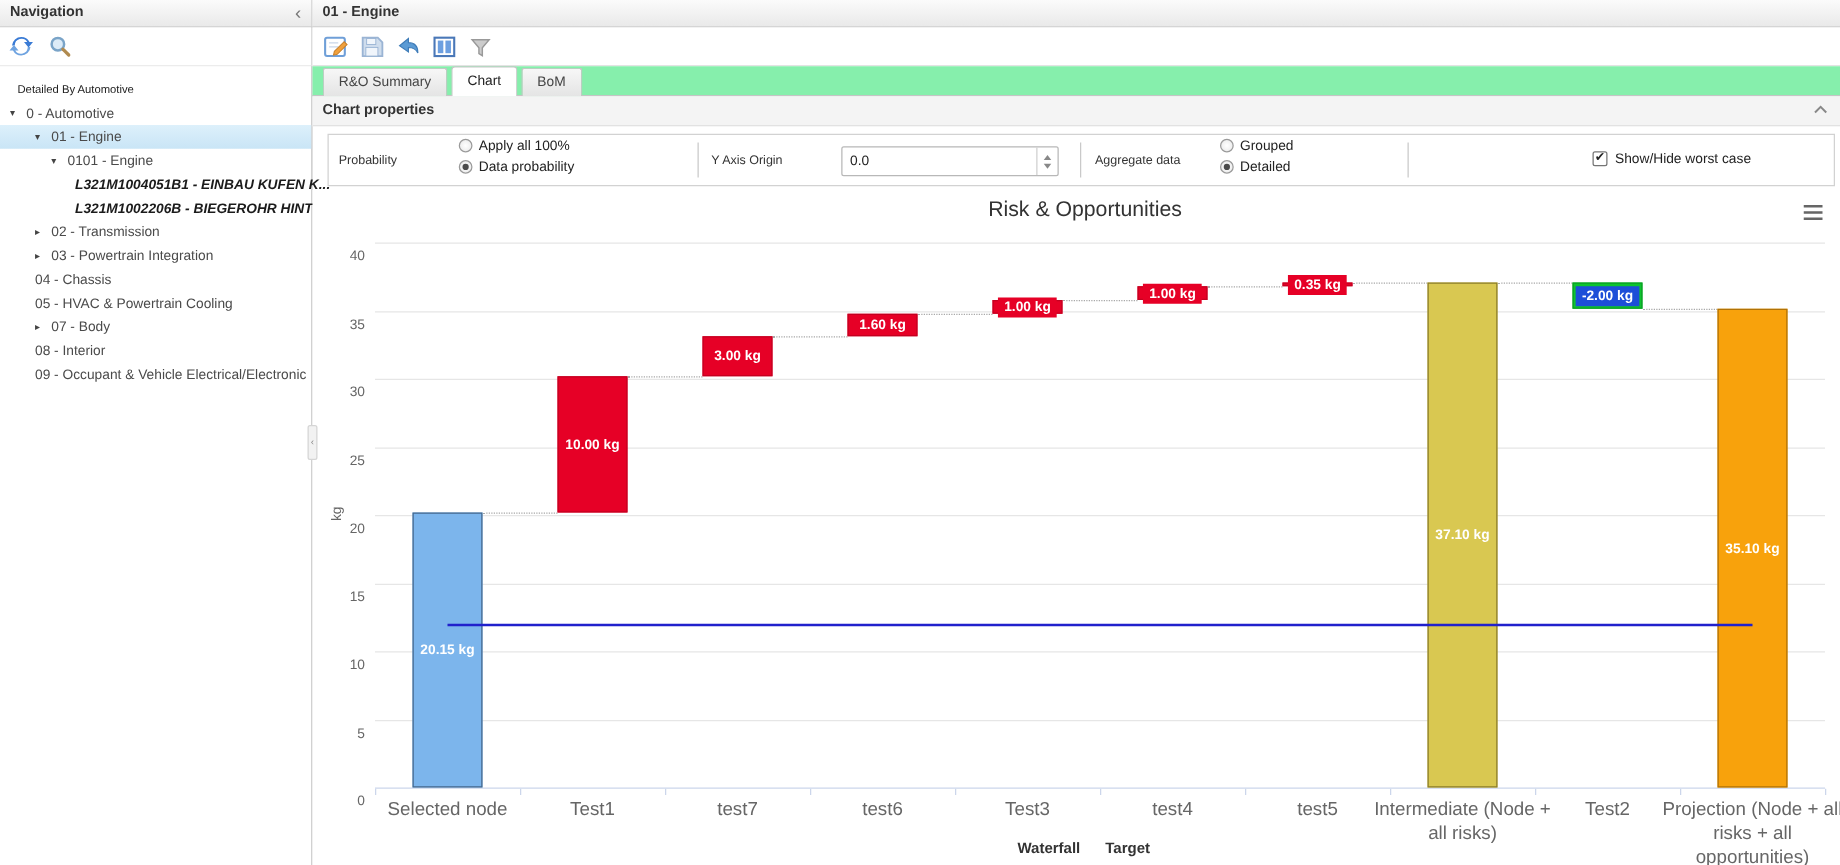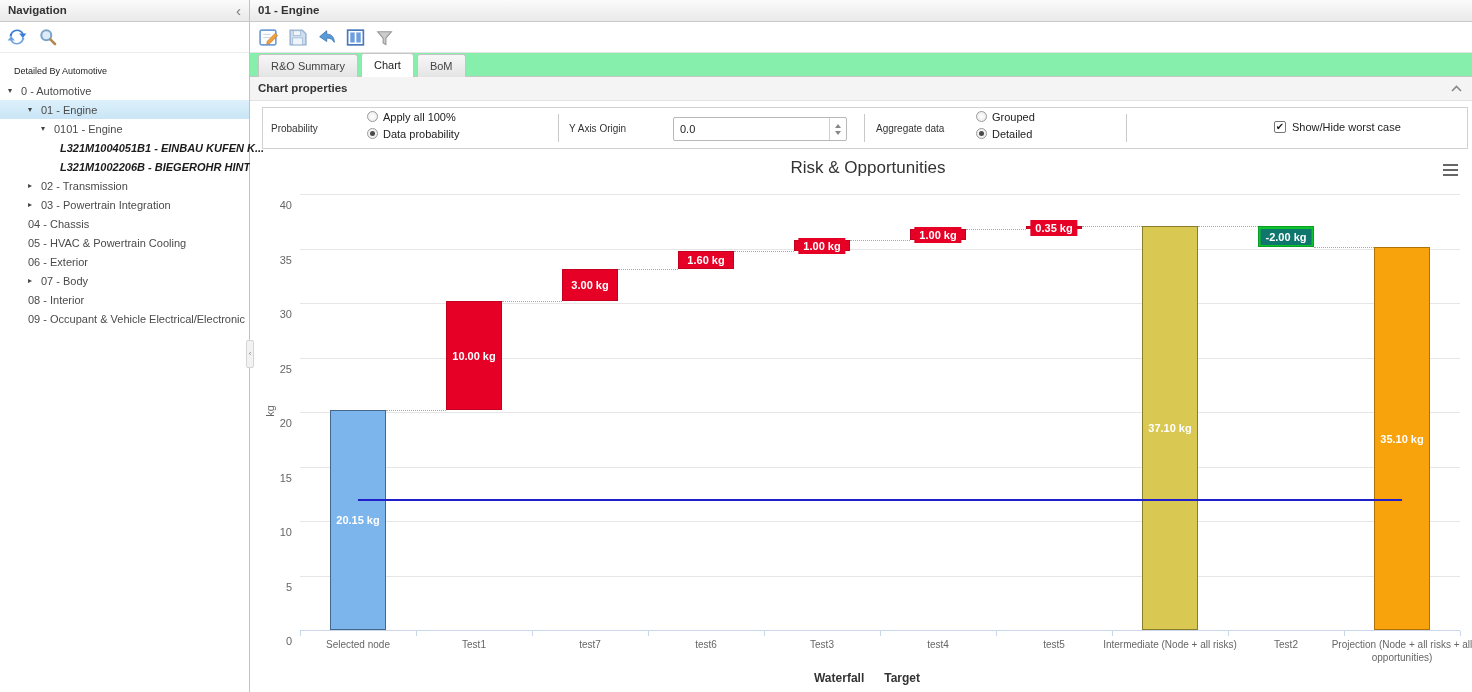--- a/index.html
+++ b/index.html
@@ -98,21 +98,21 @@
     font-size:10px; color:#222; line-height:10px; cursor:pointer;
   }
   #worst-case-wrap { position:absolute; top:13px; display:flex; gap:6px; align-items:center; font-size:11px; color:#222; }
   
   #chart { position:absolute; left:0; top:152px; width:1222px; height:540px; background:#fff; }
   #chart-title { position:absolute; font-size:17px; color:#333; transform:translateX(-50%); white-space:nowrap; }
   .gridline { position:absolute; height:1px; background:#e6e6e6; }
   .axis-line { position:absolute; height:1px; background:#ccd6eb; }
   .xtick { position:absolute; width:1px; height:5px; background:#ccd6eb; }
   .ytick-label { position:absolute; font-size:11px; color:#666; text-align:right; width:30px; transform:translateY(-50%);margin-top:11px; }
-  .xcat-label { position:absolute; font-size:10px; color:#666; text-align:center; width:150px; transform:translateX(-50%); line-height:1.25; }
+  .xcat-label { position:absolute; font-size:15px; color:#666; text-align:center; width:150px; transform:translateX(-50%); line-height:1.25; }
   .bar { position:absolute; }
   .bar-label {
     position:absolute; transform:translate(-50%,-50%); padding:2px 5px;
     font-size:11px; font-weight:bold; color:#fff; white-space:nowrap; text-align:center;
   }
   .connector { position:absolute; height:0; border-top:1px dotted #a8a8a8; }
   #target-line { position:absolute; height:0; border-top:2px solid #2121cc; }
   #y-axis-title {
     position:absolute; font-size:11px; color:#666;
     transform:rotate(-90deg); transform-origin:center;
@@ -176,23 +176,20 @@
       </div>
       <div class="tree-row" style="padding-left: 28px;">
         <span class="arrow">▸</span>
         <span>03 - Powertrain Integration</span>
       </div>
       <div class="tree-row" style="padding-left: 28px;">
         <span>04 - Chassis</span>
       </div>
       <div class="tree-row" style="padding-left: 28px;">
         <span>05 - HVAC &amp; Powertrain Cooling</span>
-      </div>
-      <div class="tree-row" style="padding-left: 28px;">
-        <span>06 - Exterior</span>
       </div>
       <div class="tree-row" style="padding-left: 28px;">
         <span class="arrow">▸</span>
         <span>07 - Body</span>
       </div>
       <div class="tree-row" style="padding-left: 28px;">
         <span>08 - Interior</span>
       </div>
       <div class="tree-row" style="padding-left: 28px;">
         <span>09 - Occupant &amp; Vehicle Electrical/Electronic</span>
@@ -364,20 +361,20 @@
       <div class="bar" style="left: 660px; top: 77.425px; width: 56px; height: 10.9px; background: rgb(230, 0, 38); border: 1px solid rgb(196, 0, 32);"></div>
       <div class="bar-label" style="left: 688px; top: 82.875px; background: rgb(230, 0, 38);">1.00 kg</div>
       <div class="xcat-label" style="left: 688px; top: 487px;">test4</div>
       <div class="bar" style="left: 776px; top: 73.61px; width: 56px; height: 3.815px; background: rgb(230, 0, 38); border: 1px solid rgb(196, 0, 32);"></div>
       <div class="bar-label" style="left: 804px; top: 75.5175px; background: rgb(230, 0, 38);">0.35 kg</div>
       <div class="xcat-label" style="left: 804px; top: 487px;">test5</div>
       <div class="bar" style="left: 892px; top: 73.61px; width: 56px; height: 404.39px; background: rgb(217, 200, 81); border: 1px solid rgb(138, 125, 42);"></div>
       <div class="bar-label" style="left: 920px; top: 275.805px; background: rgb(217, 200, 81);">37.10 kg</div>
       <div class="xcat-label" style="left: 920px; top: 487px;">Intermediate (Node + all risks)</div>
       <div class="bar" style="left: 1008px; top: 73.61px; width: 56px; height: 21.8px; background: rgb(13, 196, 45); border: 1px solid rgb(11, 158, 36);"></div>
-      <div class="bar-label" style="left: 1036px; top: 84.51px; background: #0f766e;">-2.00 kg</div>
+      <div class="bar-label" style="left: 1036px; top: 84.51px; background: #1d4ed8;">-2.00 kg</div>
       <div class="xcat-label" style="left: 1036px; top: 487px;">Test2</div>
       <div class="bar" style="left: 1124px; top: 95.41px; width: 56px; height: 382.59px; background: rgb(248, 162, 12); border: 1px solid rgb(176, 114, 7);"></div>
       <div class="bar-label" style="left: 1152px; top: 286.705px; background: rgb(248, 162, 12);">35.10 kg</div>
       <div class="xcat-label" style="left: 1152px; top: 487px;">Projection (Node + all risks + all opportunities)</div>
       <div id="target-line" style="position: absolute; left: 108px; width: 1044px; top: 347.2px; height: 0px; border-top: 2px solid rgb(33, 33, 204);"></div>
     </div>
 </div>
 
 </body></html>

